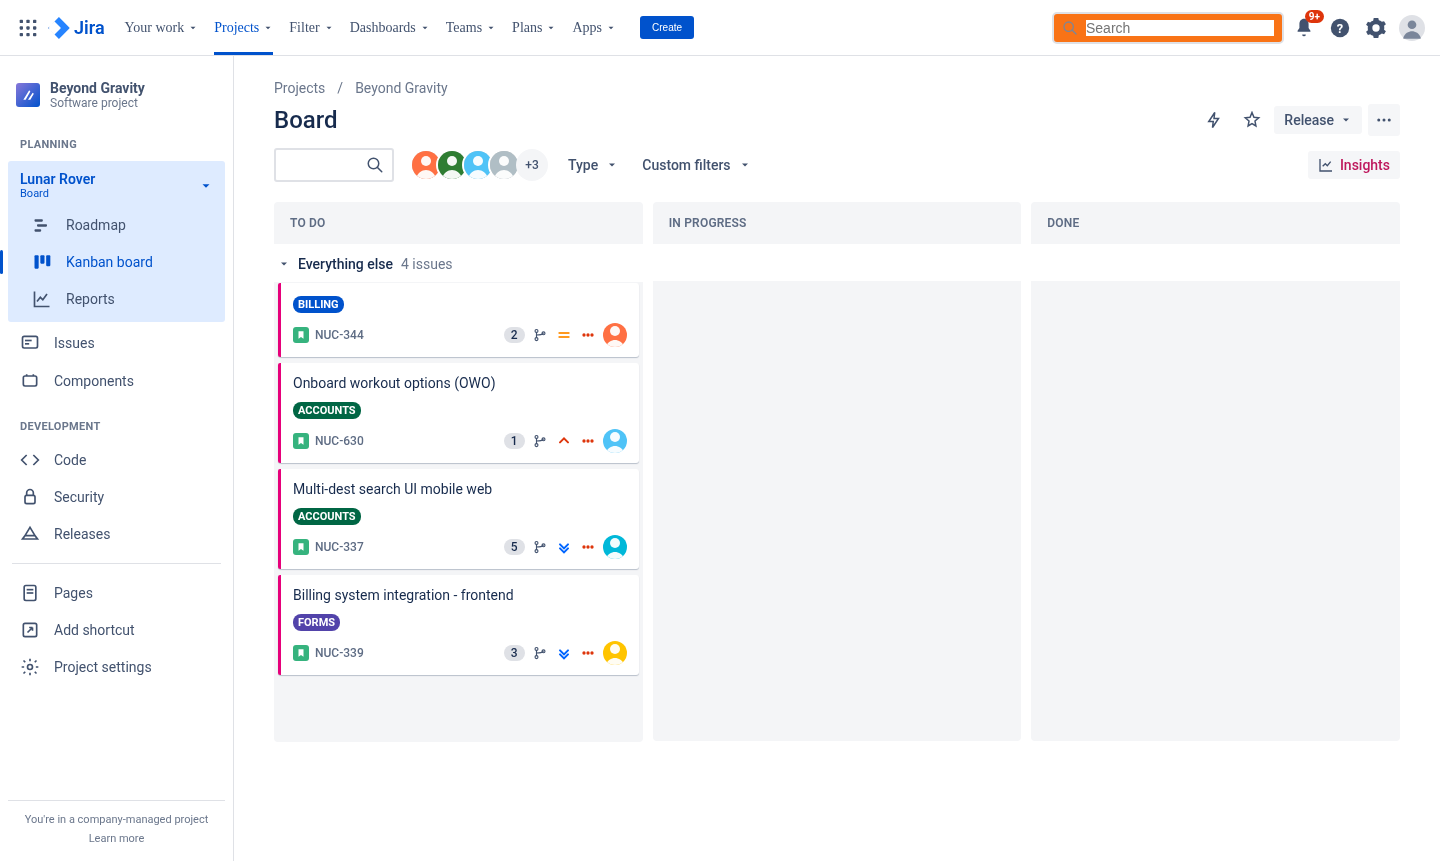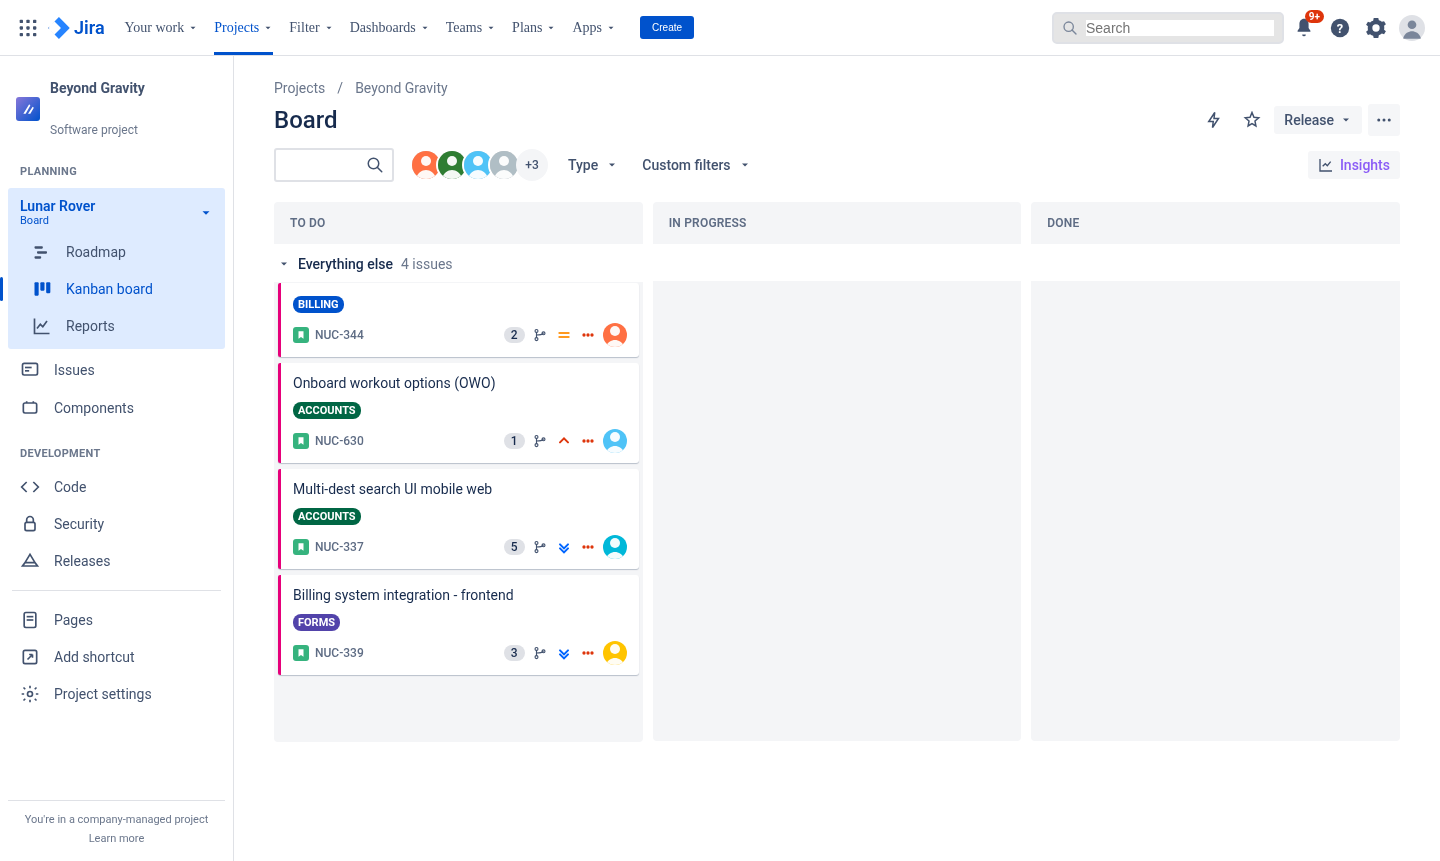--- a/index.html
+++ b/index.html
@@ -8,33 +8,33 @@
 
 .topnav { height: 56px; border-bottom: 1px solid #DFE1E6; display: flex; align-items: center; padding: 0 12px; gap: 4px; }
 .app-switcher { width: 32px; height: 32px; display: flex; align-items: center; justify-content: center; border-radius: 3px; cursor: pointer; }
 .jira-logo { display: flex; align-items: center; gap: 4px; margin-right: 8px; color: #0052CC; font-weight: 600; font-size: 18px; }
 .nav-item { padding: 6px 8px; border-radius: 3px; display: flex; align-items: center; gap: 4px; cursor: pointer; font-weight: 500; color: #42526E; }
 .nav-item.active { color: #0052CC; position: relative; }
 .nav-item.active::after { content: ''; position: absolute; bottom: -13px; left: 8px; right: 8px; height: 3px; background: #0052CC; }
 .chevron { font-size: 10px; color: #42526E; }
 .create-btn { background: #0052CC; color: #fff; border: none; padding: 6px 12px; border-radius: 3px; font-weight: 500; font-size: 10px; margin-left: 12px; cursor: pointer; }
 .nav-spacer { flex: 1; }
-.search-box { width: 232px; height: 32px; border: 2px solid #DFE1E6; border-radius: 5px; display: flex; align-items: center; padding: 0 8px; gap: 8px; color: #7A869A; background: #e5e5e5; }
+.search-box { width: 232px; height: 32px; border: 2px solid #DFE1E6; border-radius: 5px; display: flex; align-items: center; padding: 0 8px; gap: 8px; color: #7A869A; background: #f97316; }
 .search-box input { border: none; outline: none; flex: 1; font-size: 14px; }
 .nav-icon-btn { width: 32px; height: 32px; display: flex; align-items: center; justify-content: center; border-radius: 50%; cursor: pointer; color: #42526E; position: relative; }
 .notif-badge { position: absolute; top: -2px; right: -4px; background: #DE350B; color: #fff; font-size: 10px; font-weight: 700; border-radius: 8px; padding: 1px 4px; min-width: 16px; text-align: center; }
 
 
 .main-layout { display: flex; height: calc(861px - 56px); }
 .sidebar { width: 234px; border-right: 1px solid #DFE1E6; display: flex; flex-direction: column; padding: 24px 8px 8px 8px; }
 .project-header { display: flex; gap: 10px; padding: 0 8px 20px 8px; align-items: center; }
 .project-avatar { width: 24px; height: 24px; border-radius: 3px; background: linear-gradient(135deg, #8777D9, #0052CC); flex-shrink: 0; display:flex; align-items:center; justify-content:center; }
 .project-avatar svg { width: 14px; height: 14px; }
 .project-title { font-weight: 700; font-size: 14px; color: #42526E; }
-.project-sub { font-size: 12px; color: #6B778C; margin-top: 27px; }
+.project-sub { font-size: 12px; color: #6B778C; }
 .sidebar-section-title { font-size: 11px; font-weight: 700; color: #6B778C; padding: 8px 12px; letter-spacing: 0.3px; }
 .board-nav { background: #DEEBFF; border-radius: 3px; padding: 4px 0; margin: 2px 0 2px 0; }
 .board-nav-hdr { display: flex; align-items: center; justify-content: space-between; padding: 6px 12px; color: #0052CC; }
 .board-nav-hdr .bn-title { font-weight: 600; font-size: 14px; }
 .board-nav-hdr .bn-sub { font-size: 11px; }
 .sidebar-item { display: flex; align-items: center; gap: 14px; padding: 8px 12px; border-radius: 3px; cursor: pointer; color: #42526E; margin: 1px 0; }
 .sidebar-item.selected { color: #0052CC; background: #DEEBFF; position: relative; }
 .sidebar-item.selected::before { content:''; position:absolute; left: -8px; top: 6px; bottom: 6px; width: 3px; background: #0052CC; border-radius: 2px; }
 .board-nav .sidebar-item { padding-left: 24px; }
 .sidebar-item .si-icon { width: 20px; display: flex; justify-content: center; }
@@ -53,21 +53,21 @@
 .release-btn { background: #091E420A; padding: 6px 10px; border-radius: 3px; display:flex; align-items:center; gap: 6px; cursor:pointer; font-weight:500; color:#42526E;}
 .more-btn { background: #091E420A; width: 32px; height:32px; border-radius:3px; display:flex; align-items:center; justify-content:center; cursor:pointer; color:#42526E;}
 
 .filter-row { display:flex; align-items:center; gap: 16px; margin-bottom: 20px; }
 .board-search { width: 120px; height: 34px; border: 2px solid #DFE1E6; border-radius: 3px; display:flex; align-items:center; justify-content:flex-end; padding: 0 8px; }
 .avatar-group { display:flex; align-items:center; }
 .avatar-group .ag-av { width: 32px; height: 32px; border-radius: 50%; border: 2px solid #fff; margin-left: -6px; background: #ccc; display:flex; align-items:center; justify-content:center; overflow:hidden; }
 .avatar-group .ag-av:first-child { margin-left: 0; }
 .ag-more { width: 32px; height: 32px; border-radius: 50%; background: #F4F5F7; display:flex; align-items:center; justify-content:center; font-size: 12px; font-weight:500; margin-left: -4px; color:#42526E; }
 .filter-dd { display:flex; align-items:center; gap: 8px; cursor:pointer; font-weight:500; color:#42526E; padding: 6px 4px; }
-.insights-btn { background:#091E420A; padding: 6px 10px; border-radius: 3px; display:flex; gap:6px; font-weight:500; color:#8b5cf6; cursor:pointer; margin-left:auto;}
+.insights-btn { background:#091E420A; padding: 6px 10px; border-radius: 3px; display:flex; gap:6px; font-weight:500; color:#be185d; cursor:pointer; margin-left:auto;}
 
 
 .board { display:flex; gap: 10px; }
 .column { flex: 1; min-width: 0; }
 .column-header { background: #F4F5F7; border-radius: 4px 4px 0 0; padding: 14px 16px; font-size: 12px; font-weight: 600; color:#5E6C84; letter-spacing: 0.2px; }
 .swimlane-hdr { display:flex; align-items:center; gap: 8px; padding: 12px 4px 10px 4px; color:#172B4D; }
 .swimlane-hdr .sw-chevron { color:#42526E; }
 .swimlane-hdr .sw-name { font-weight:500; }
 .swimlane-hdr .sw-count { color:#6B778C; }
 .col-body { background: #F4F5F7; border-radius: 0 0 4px 4px; min-height: 460px; padding: 1px 4px 4px 4px; }

